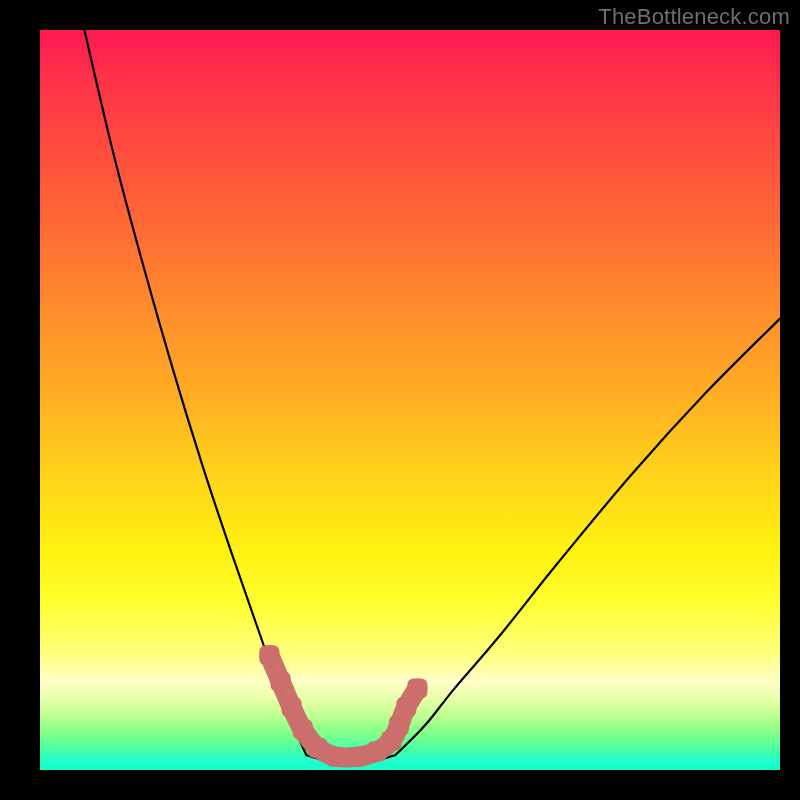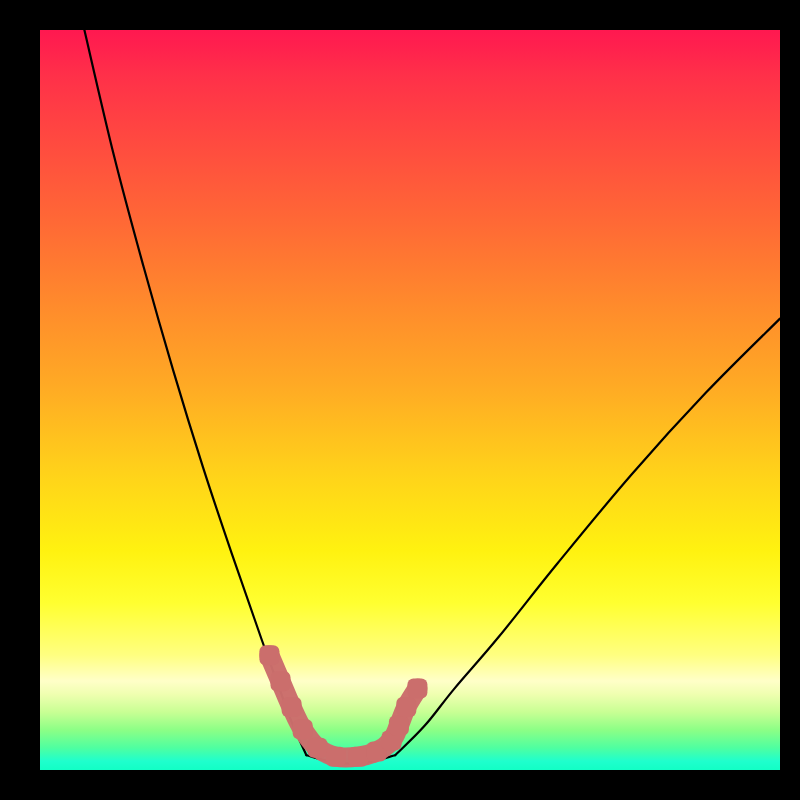--- a/index.html
+++ b/index.html
@@ -78,20 +78,21 @@
     inset: 0;
     width: 100%;
     height: 100%;
   }
 </style>
 </head>
 <body>
 
 <div class="frame">
 
+  <div class="watermark">TheBottleneck.com</div>
 
   <div class="plot-area">
     <div class="gradient">
       <div class="grad-top"></div>
       <div class="grad-bot"></div>
     </div>
 
     <svg class="curves" viewBox="0 0 740 740" preserveAspectRatio="none">
       <g id="line-left">
           <path d="M 44.4 0 C 49.728 22.644000000000013, 63.344 83.17600000000007, 74 125.80000000000007 C 84.656 168.42400000000006, 92.94400000000002 198.17199999999997, 103.60000000000001 236.79999999999995 C 114.256 275.42799999999994, 122.54399999999998 304.436, 133.2 340.4 C 143.856 376.364, 152.144 403.3, 162.8 436.6 C 173.45600000000002 469.90000000000003, 181.744 494.09799999999996, 192.4 525.4 C 203.056 556.702, 214.008 587.856, 222 610.5 C 229.992 633.144, 231.472 636.548, 236.8 651.2 C 242.12800000000001 665.8520000000001, 246.27200000000002 678.5799999999999, 251.60000000000002 691.9 C 256.928 705.22, 263.736 719.206, 266.4 725.2" fill="none" stroke="#000000" stroke-width="2.2" stroke-linecap="round" stroke-linejoin="round"></path>

